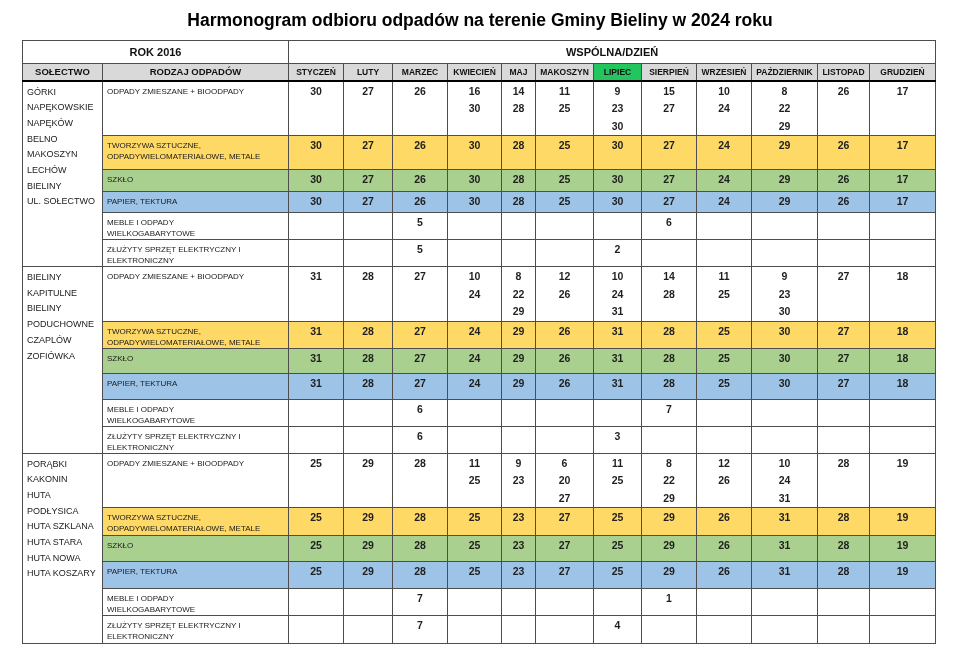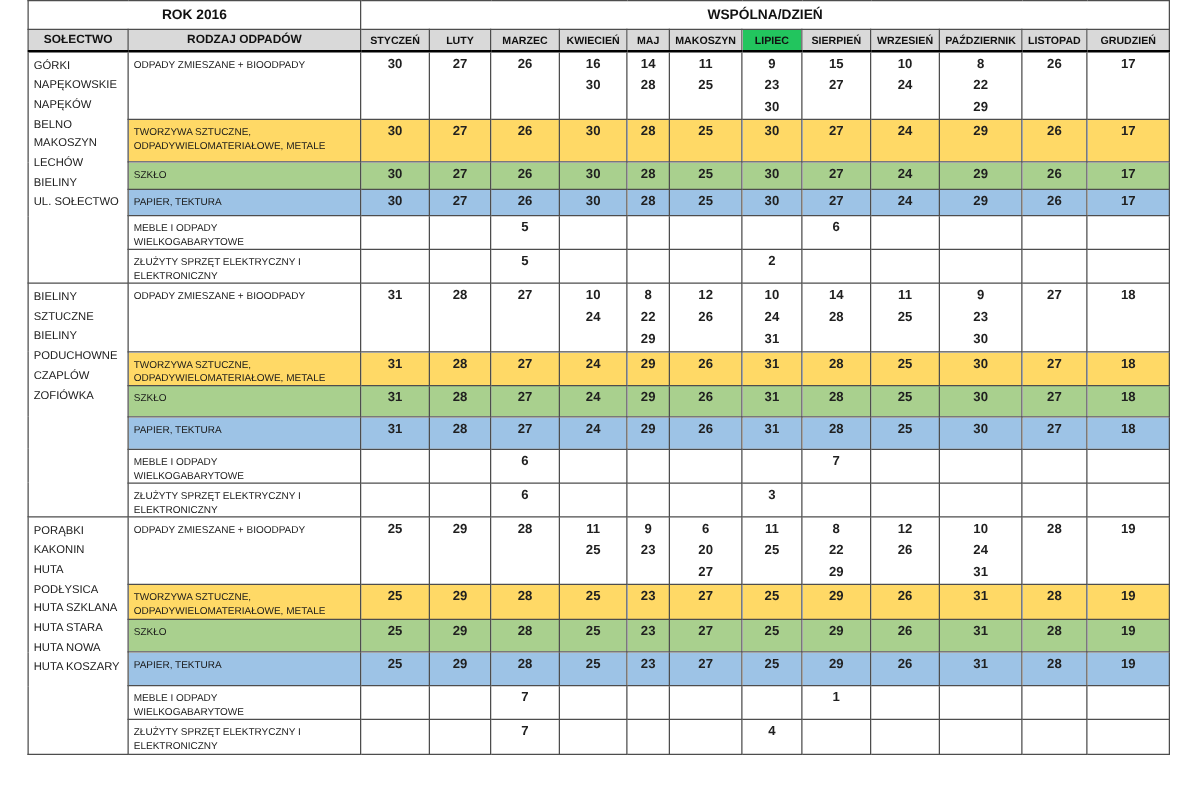--- a/index.html
+++ b/index.html
@@ -37,20 +37,21 @@
   td.wlabel {
     font-size: 8px; line-height: 11px; padding: 4px 26px 0 4px;
   }
   td.dcell { text-align: center; padding-top: 1px; }
   .day { font-size: 10.5px; font-weight: bold; line-height: 17.5px; color: #1f1f1f; }
 </style>
 </head>
 <body>
 
 <div class="page">
+  <div class="title">Harmonogram odbioru odpadów na terenie Gminy Bieliny w 2024 roku</div>
 
   <table class="sched">
     <colgroup>
       <col style="width:80px">
         <col style="width:186px">
       <col style="width:55px">
         <col style="width:49px">
         <col style="width:55px">
       <col style="width:54px">
         <col style="width:34px">
@@ -294,21 +295,21 @@
           </td>
           <td class="dcell" style="background: rgb(255, 255, 255);"></td>
           <td class="dcell" style="background: rgb(255, 255, 255);"></td>
           <td class="dcell" style="background: rgb(255, 255, 255);"></td>
           <td class="dcell" style="background: rgb(255, 255, 255);"></td>
           <td class="dcell" style="background: rgb(255, 255, 255);"></td>
         </tr>
         <tr style="height: 47px;">
           <td rowspan="6" class="villages">
             <div>BIELINY</div>
-            <div>SZTUCZNE</div>
+            <div>KAPITULNE</div>
             <div>BIELINY</div>
             <div>PODUCHOWNE</div>
             <div>CZAPLÓW</div>
             <div>ZOFIÓWKA</div>
           </td>
           <td class="wlabel" style="background: rgb(255, 255, 255);">ODPADY ZMIESZANE + BIOODPADY</td>
           <td class="dcell" style="background: rgb(255, 255, 255);">
             <div class="day">31</div>
           </td>
           <td class="dcell" style="background: rgb(255, 255, 255);">

